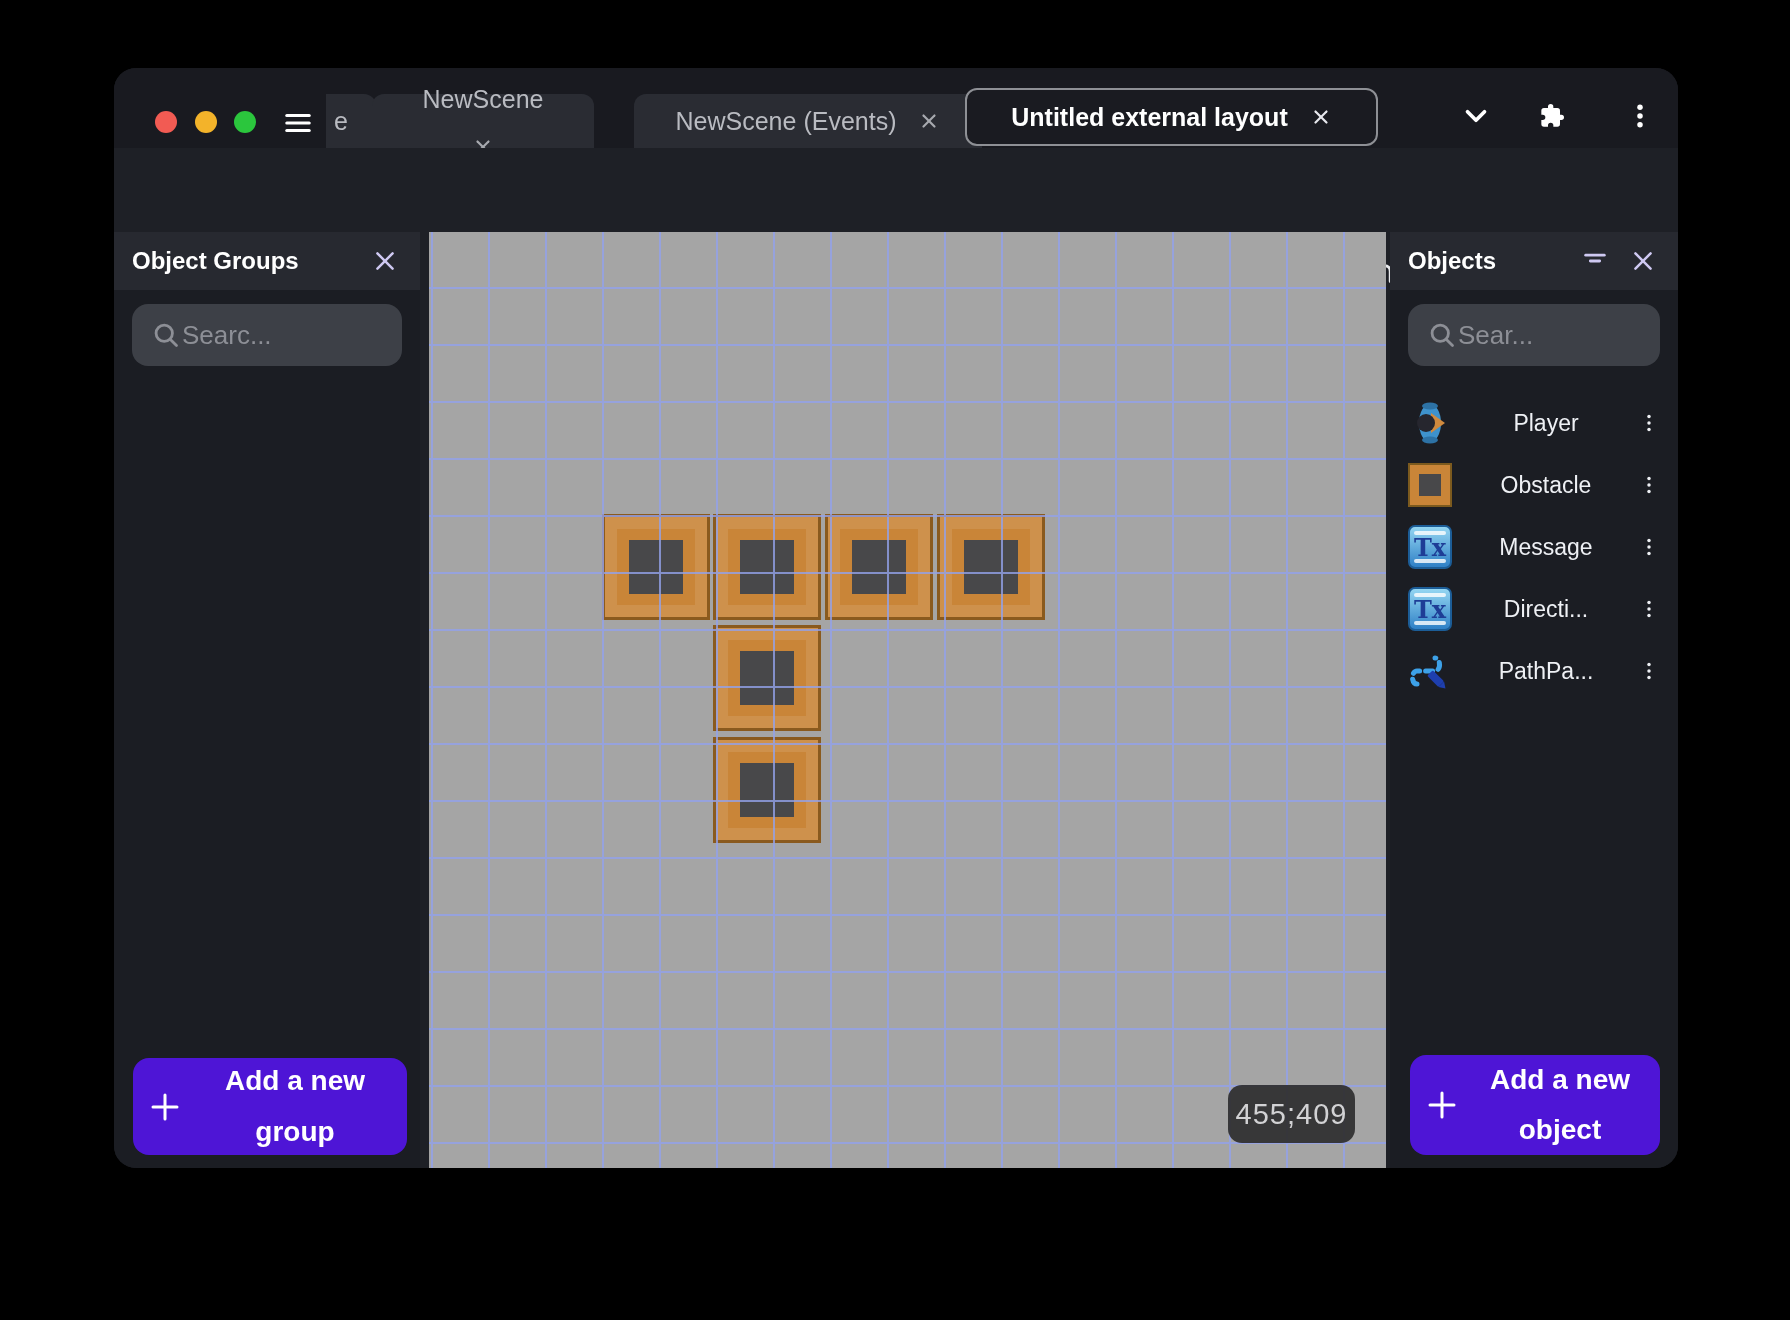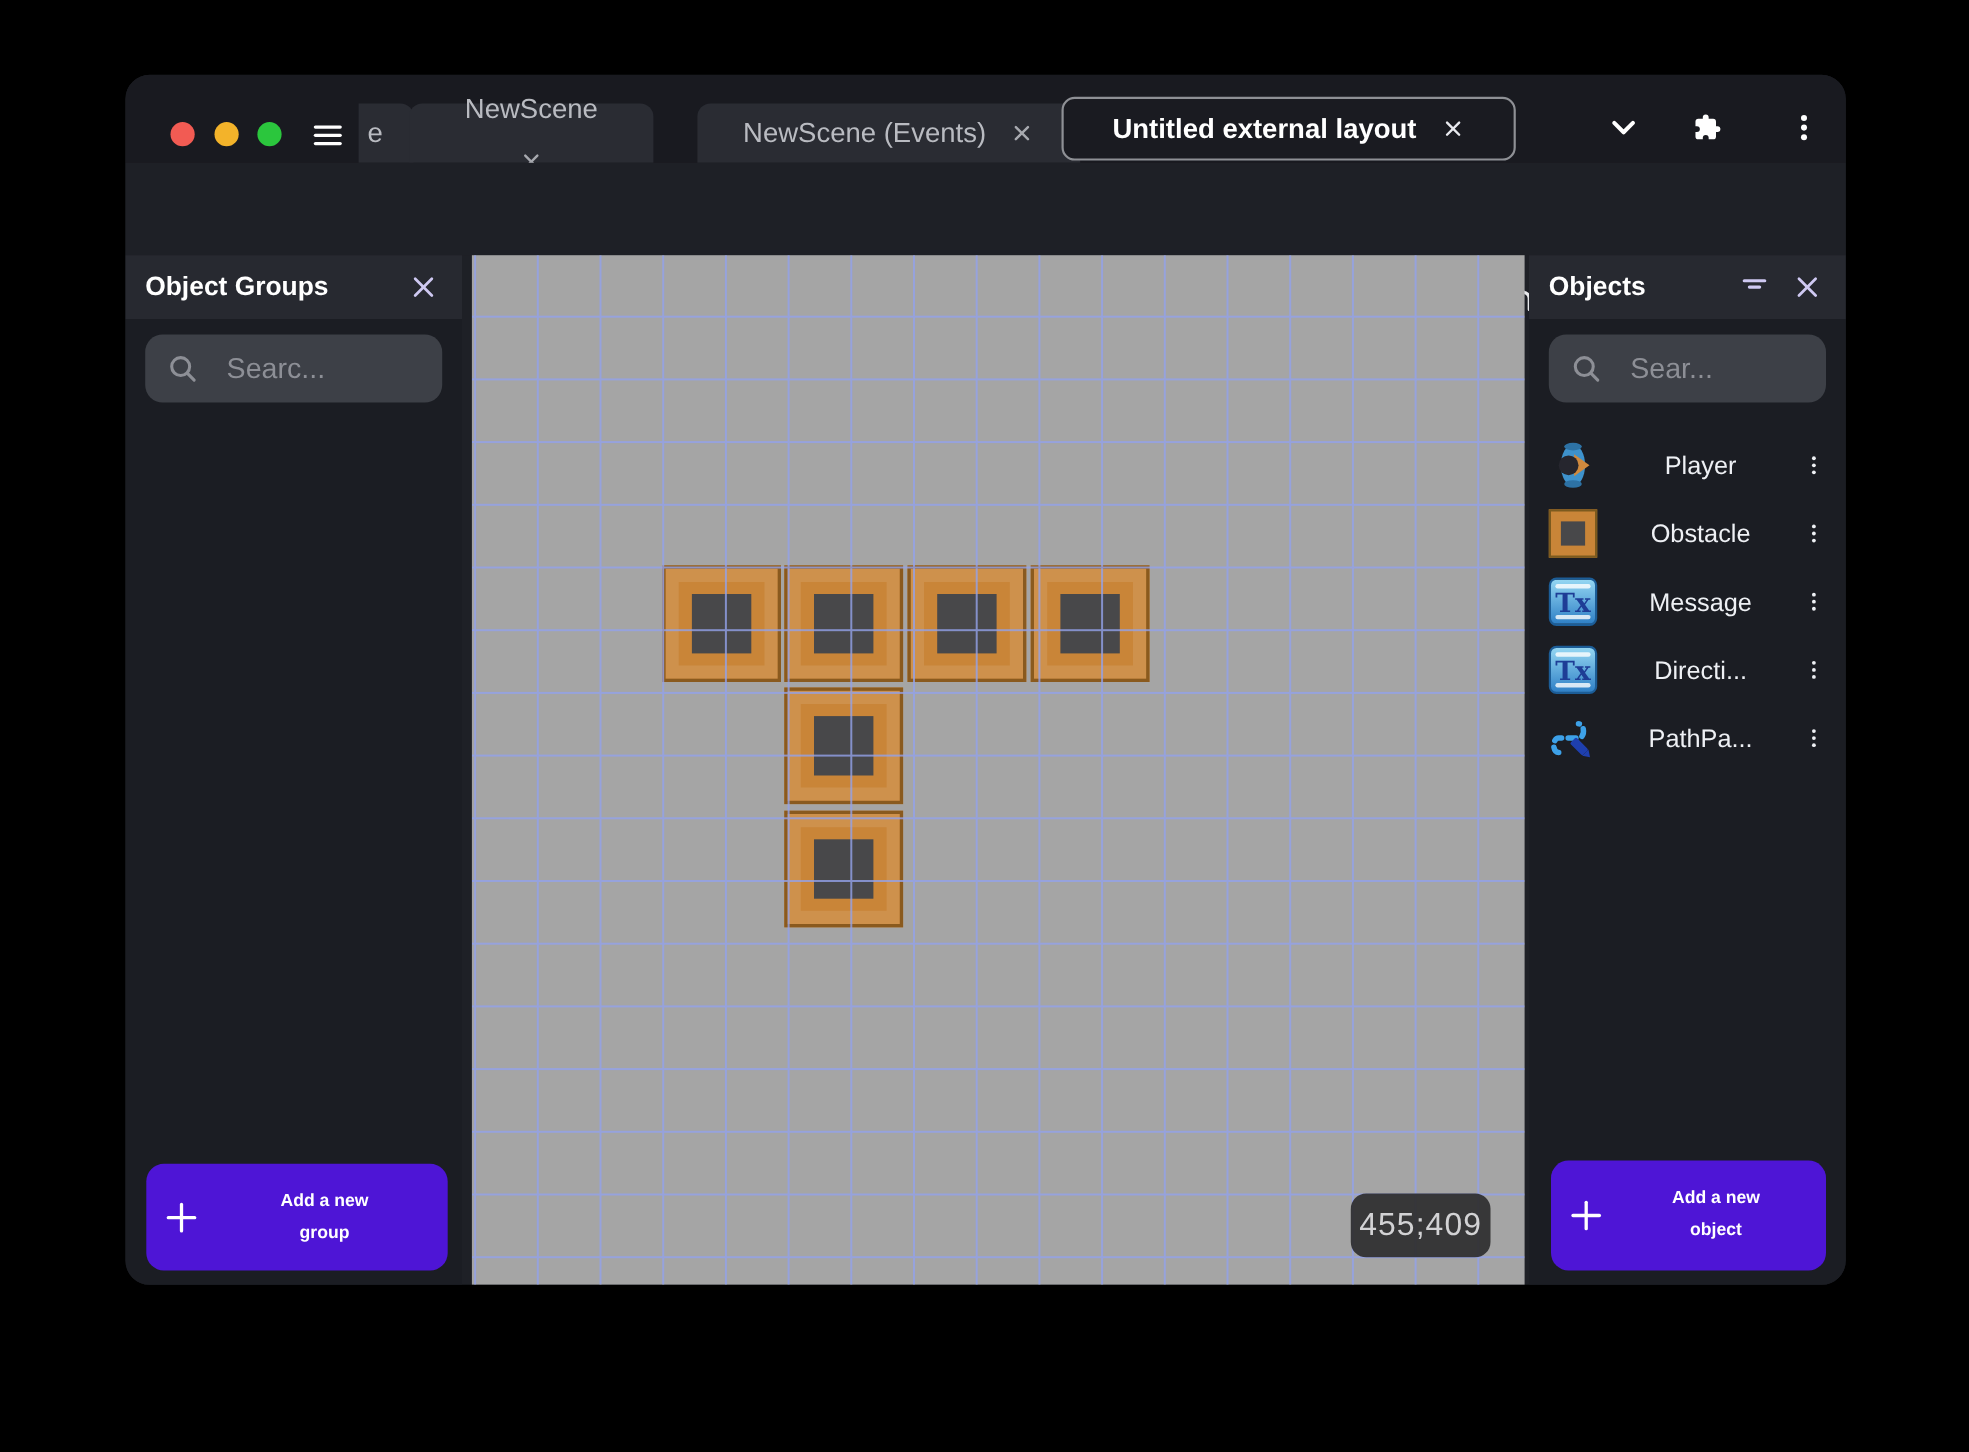--- a/index.html
+++ b/index.html
@@ -60,31 +60,31 @@
 
   
   .panel{position:absolute;top:164px;bottom:0;background:#1b1d23;}
   .panel-left{left:0;width:306px;}
   .panel-right{left:1276px;width:288px;}
   .panel-header{position:absolute;left:0;top:0;right:0;height:58px;background:#272930;
                 display:flex;align-items:center;padding:0 20px 0 18px;box-sizing:border-box;gap:18px;}
   .panel-title{flex:1;color:#fff;font-size:24px;font-weight:700;white-space:nowrap;}
   .icon-btn{width:30px;height:30px;color:#cfc9f2;cursor:pointer;display:flex;align-items:center;justify-content:center;flex:0 0 auto;}
   .searchbox{position:absolute;left:18px;top:72px;height:62px;background:#3d4047;border-radius:16px;
-             display:flex;align-items:center;padding:0 16px 0 20px;box-sizing:border-box;gap:24px;}
+             display:flex;align-items:center;padding:0 16px 0 20px;box-sizing:border-box;gap:0;}
   .searchbox svg{width:28px;height:28px;color:#8d8f96;flex:0 0 auto;}
   .searchbox input{flex:1;min-width:0;background:transparent;border:none;outline:none;color:#e8e9ec;
                    font-size:26px;font-family:inherit;}
   .searchbox input::placeholder{color:#8d8f96;}
   .sb-left{width:270px;} .sb-right{width:252px;}
   .add-btn{position:absolute;bottom:13px;border-radius:16px;background:var(--accent,#4e15d6);cursor:pointer;
            display:flex;align-items:center;color:#fff;box-sizing:border-box;}
   .add-btn .plus{width:64px;display:flex;align-items:center;justify-content:center;flex:0 0 auto;}
   .add-btn .plus svg{width:36px;height:36px;}
-  .add-btn .lines{flex:1;text-align:center;font-size:16px;font-weight:700;line-height:1.8;padding-right:14px;}
+  .add-btn .lines{flex:1;text-align:center;font-size:28px;font-weight:700;line-height:1.8;padding-right:14px;}
   .add-group{left:19px;width:274px;height:97px;}
   .add-object{left:20px;width:250px;height:100px;}
 
   .obj-list{position:absolute;left:0;top:160px;right:0;}
   .obj-row{height:62px;display:flex;align-items:center;padding:0 18px 0 16px;gap:16px;cursor:pointer;text-align:center;}
   .obj-icon-box{width:48px;height:48px;display:flex;align-items:center;justify-content:center;flex:0 0 auto;}
   .obj-label{flex:1;color:#eef0f4;font-size:23px;font-weight:500;white-space:nowrap;overflow:hidden;}
   .kebab{width:22px;height:30px;color:#eef0f4;cursor:pointer;flex:0 0 auto;}
 
   .obstacle-icon{width:44px;height:44px;background:var(--block-orange,#c98538);border:2px solid #7c5a1e;

